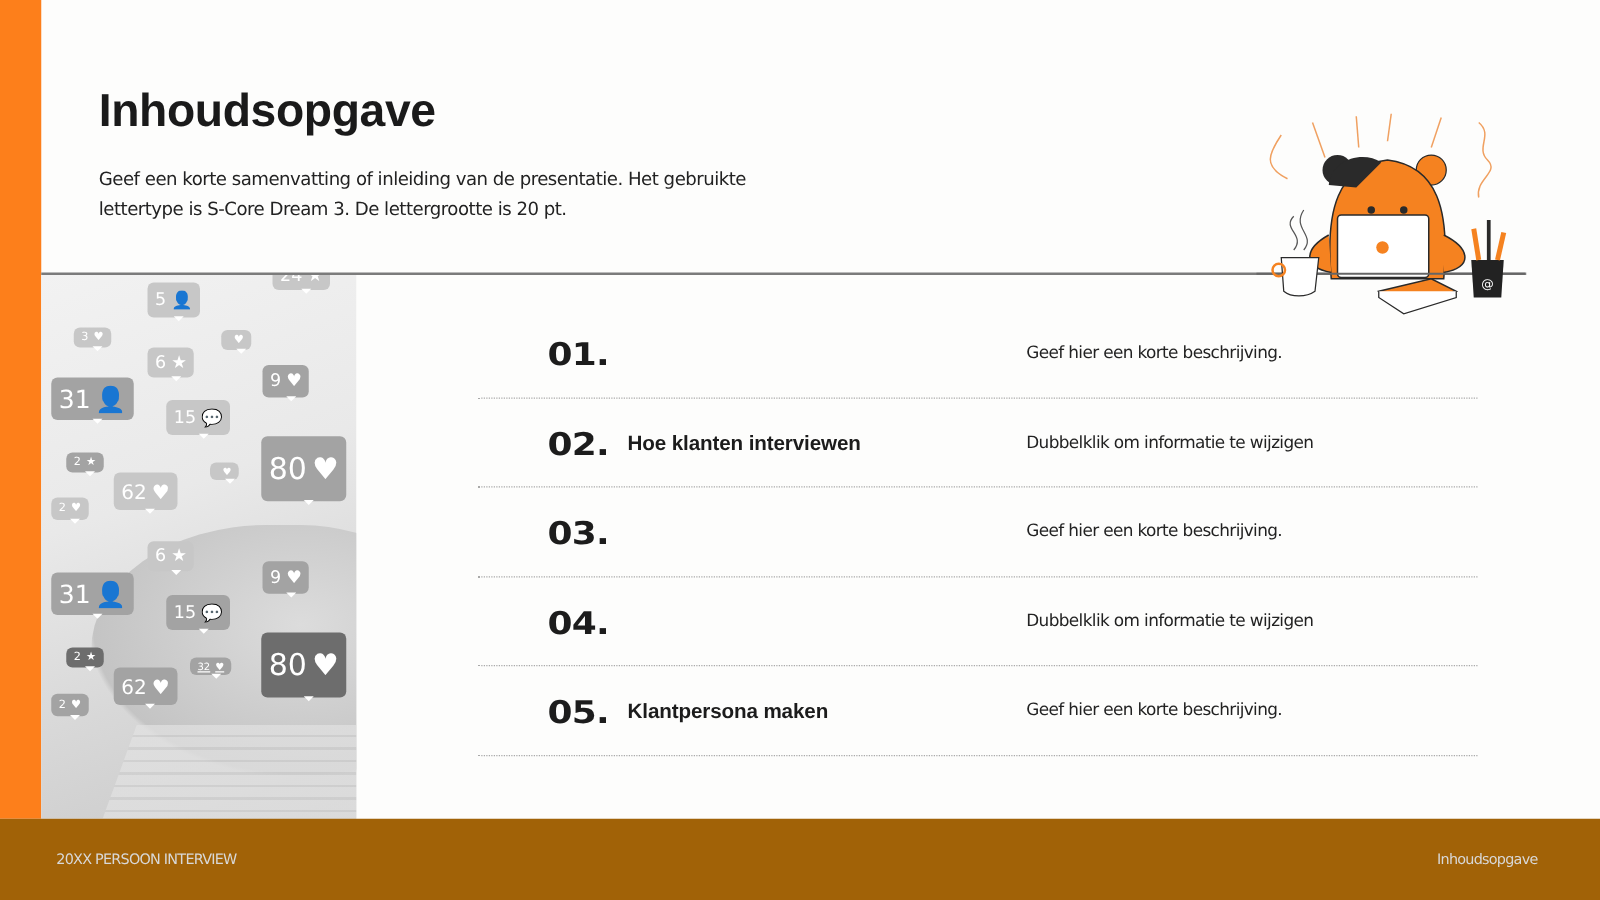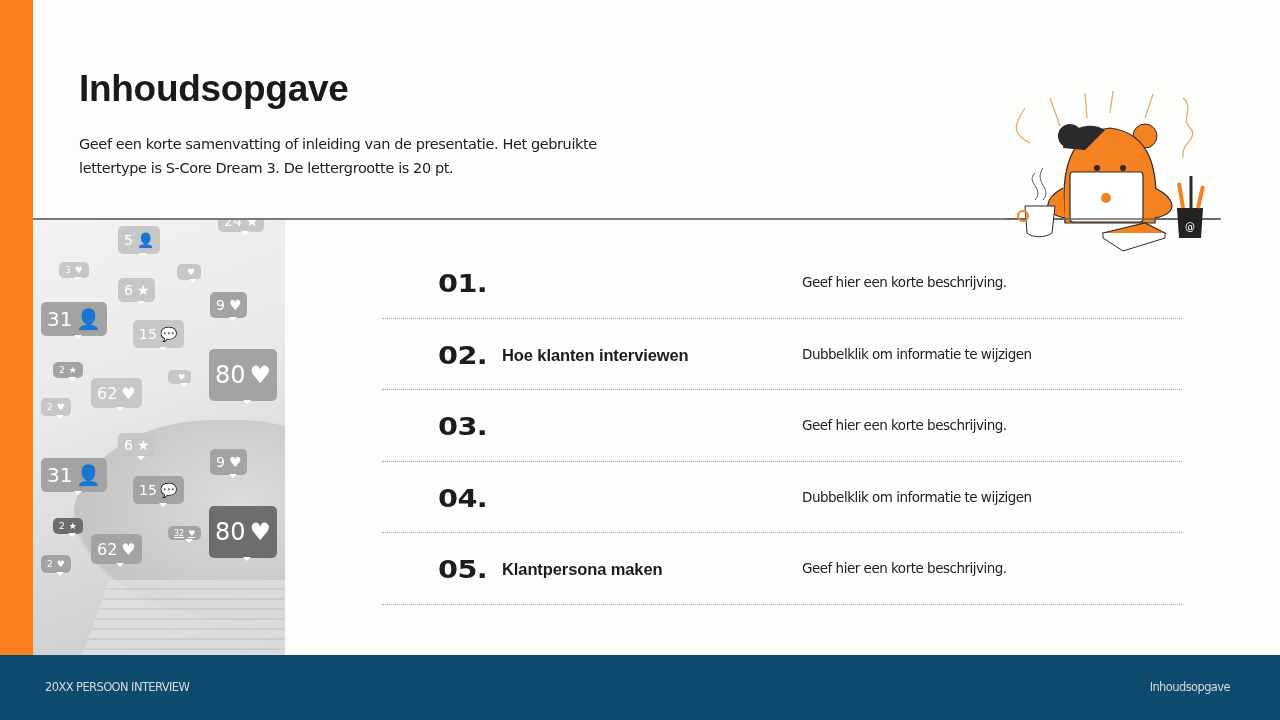--- a/index.html
+++ b/index.html
@@ -27,23 +27,23 @@
   .b-big { font-size: 24px; height: 52px; }
 
   
   .illustration { position: absolute; left: 1005px; top: 88px; width: 215px; height: 172px; }
 
   
   .toc { position: absolute; left: 382px; top: 247px; width: 800px; }
   .toc-row { position: relative; height: 71.6px; border-bottom: 1px dotted #a9a9a9; }
   .toc-num { position: absolute; left: 56px; top: 22px; font-size: 25px; font-weight: 900; font-family: "DejaVu Sans", sans-serif; color: #1c1c1c; letter-spacing: -0.5px; transform: scaleX(1.15); transform-origin: left; }
   .toc-title { position: absolute; left: 120px; top: 27px; font-size: 16.5px; font-weight: 700; color: #1c1c1c; white-space: nowrap; letter-spacing: -0.1px; }
-  .toc-desc { position: absolute; left: 420px; top: 27px; font-size: 13.5px; color: #222; white-space: nowrap; font-family: "DejaVu Sans", sans-serif; letter-spacing: -0.5px; }
-
-  .footer { position: absolute; left: 0; top: 655px; width: 1280px; height: 65px; background: #0c4a6e; }
+  .toc-desc { position: absolute; left: 439px; top: 27px; font-size: 13.5px; color: #222; white-space: nowrap; font-family: "DejaVu Sans", sans-serif; letter-spacing: -0.5px; }
+
+  .footer { position: absolute; left: 0; top: 655px; width: 1280px; height: 65px; background: #a16207; }
   .footer-left { position: absolute; left: 45px; top: 25px; font-size: 11.5px; color: #d8d8d8; font-family: "DejaVu Sans", sans-serif; letter-spacing: -0.6px; }
   .footer-right { position: absolute; right: 50px; top: 25px; font-size: 11.5px; color: #d8d8d8; font-family: "DejaVu Sans", sans-serif; letter-spacing: -0.6px; }
 </style>
 </head>
 <body>
 
 <div class="orange-bar"></div>
 
 <h1 class="title">Inhoudsopgave</h1>
 <p class="subtitle">Geef een korte samenvatting of inleiding van de presentatie. Het gebruikte lettertype is S-Core Dream 3. De lettergrootte is 20 pt.</p>
@@ -119,21 +119,21 @@
       <span>👤</span>
     </div>
   <div class="bubble b-mid" style="left:100px;top:256px;height:28px;">
       <span>15</span>
       <span>💬</span>
     </div>
   <div class="bubble b-dark" style="left:20px;top:298px;height:16px;font-size:9px;">
       <span>2</span>
       <span>★</span>
     </div>
-  <div class="bubble b-mid" style="left:135px;top:306px;height:14px;font-size:8px;text-decoration:underline;">
+  <div class="bubble b-mid" style="left:119px;top:306px;height:14px;font-size:8px;text-decoration:underline;">
       <span>32</span>
       <span>♥</span>
     </div>
   <div class="bubble b-dark b-big" style="left:176px;top:286px;">
       <span>80</span>
       <span>♥</span>
     </div>
   <div class="bubble b-mid" style="left:58px;top:314px;height:30px;font-size:16px;">
       <span>62</span>
       <span>♥</span>

